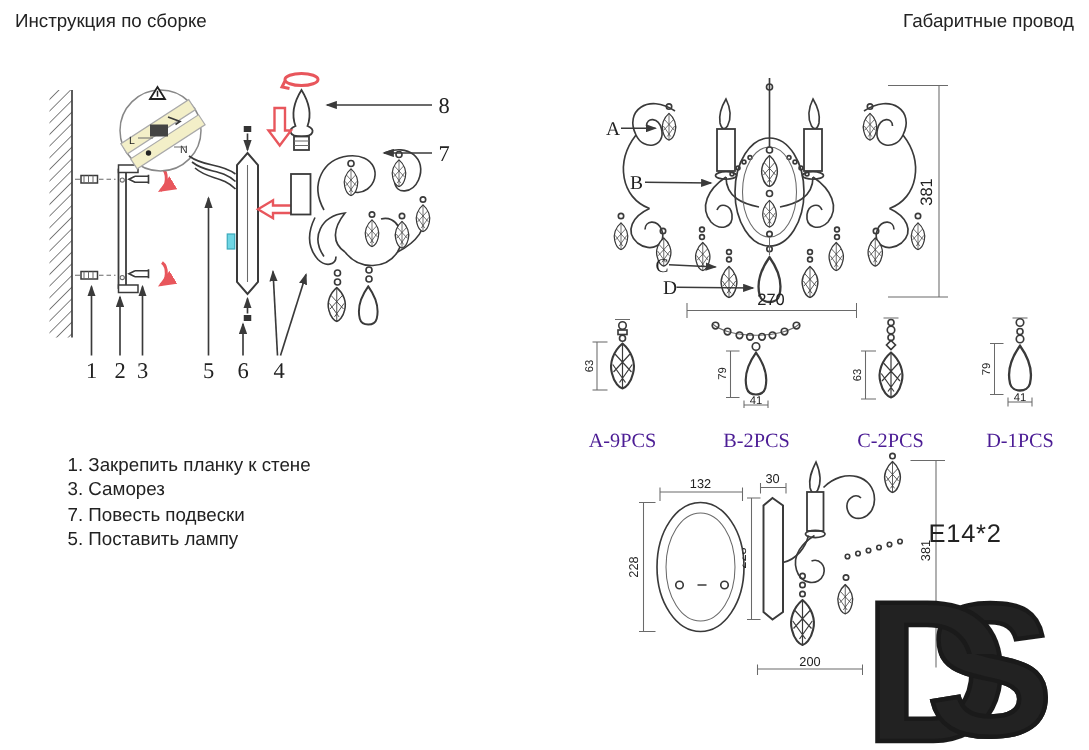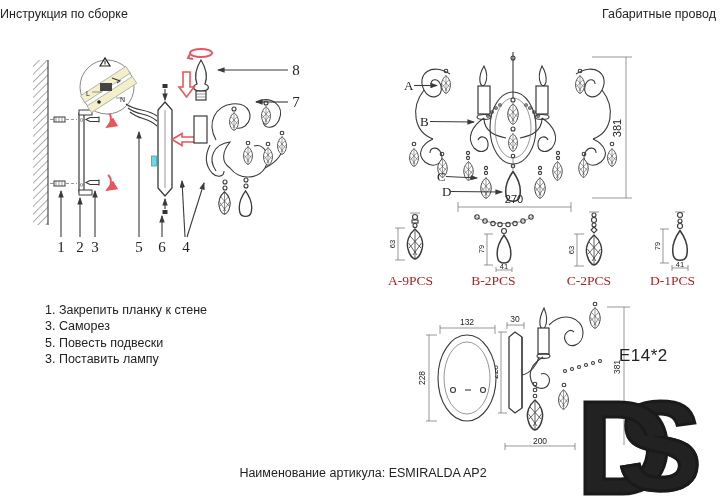--- a/index.html
+++ b/index.html
@@ -3,21 +3,21 @@
 <meta charset="utf-8">
 <style>
   html,body{margin:0;padding:0;background:#888;}
   #canvas{position:relative;width:726px;height:500px;background:#ffffff;overflow:hidden;
           font-family:"Liberation Sans", sans-serif;color:#1a1a1a;}
   .abs{position:absolute;}
   .title{font-size:12.5px;color:#222;}
   .steps{font-size:12.5px;line-height:16.4px;color:#222;}
   .article{font-size:12.5px;color:#222;width:726px;text-align:center;}
   .socket{font-size:17px;color:#222;letter-spacing:0.5px;}
-  .plabel{font-family:"Liberation Serif", serif;font-size:13.5px;color:#b91c1c;margin-top:1px;}
+  .plabel{font-family:"Liberation Serif", serif;font-size:13.5px;color:#4c1d95;text-align:center;margin-top:14px;}
   svg{display:block;}
   svg text{font-family:"Liberation Sans", sans-serif;fill:#222;}
   svg text.serif{font-family:"Liberation Serif", serif;}
   .ln{stroke:#3a3a3a;stroke-width:1.1;fill:none;}
   .thin{stroke:#6a6a6a;stroke-width:0.7;fill:none;}
   .red{stroke:#e8565c;fill:none;}
 </style>
 </head>
 <body>
 
@@ -37,21 +37,21 @@
       <symbol id="xtal-f" viewBox="0 0 20 32">
         <path d="M10,1 C16,6 19,14 17,21 C15.5,27.5 12,30.5 10,31 C8,30.5 4.5,27.5 3,21 C1,14 4,6 10,1 Z" fill="#fff" stroke="#3a3a3a" stroke-width="1.4"></path>
         <path d="M5,8 L16,20 M3.5,15 L12,27 M15,8 L4,20 M16.5,15 L8,27 M10,1 L10,31" stroke="#3a3a3a" stroke-width="0.8" fill="none"></path>
       </symbol>
       <symbol id="xtal-s" viewBox="0 0 20 32">
         <path d="M10,1 C15,8 18,16 16,24 C14.5,29.5 5.5,29.5 4,24 C2,16 5,8 10,1 Z" fill="#fff" stroke="#3a3a3a" stroke-width="1.4"></path>
       </symbol>
     </defs>
   </svg>
 
-  <div class="abs title" style="left:0;top:7px;">Инструкция по сборке</div>
+  <div class="abs title" style="left:10px;top:7px;">Инструкция по сборке</div>
   <div class="abs title" style="right:10px;top:7px;">Габаритные провод</div>
 
   <svg class="abs" style="left:20px;top:40px" width="300" height="225" viewBox="0 0 300 225">
 
     <g>
       <rect x="13" y="20" width="15" height="165" fill="url(#hatch)"></rect>
       <line x1="28" y1="20" x2="28" y2="185" class="ln"></line>
     </g>
 
     <g>
@@ -309,22 +309,22 @@
           <line x1="38" y1="55" x2="38" y2="61" class="thin"></line>
         <text x="30" y="57" text-anchor="middle" font-size="7.5">41</text>
       </svg>
       <div class="plabel">D-1PCS</div>
     </div>
   </div>
 
   <div class="abs steps" style="left:45px;top:302px;">
     <div>1. Закрепить планку к стене</div>
     <div>3. Саморез</div>
-    <div>5. Повесть подвески</div>
-    <div>3. Поставить лампу</div>
+    <div>7. Повесть подвески</div>
+    <div>5. Поставить лампу</div>
   </div>
 
   <svg class="abs" style="left:415px;top:298px" width="90" height="135" viewBox="0 0 90 135">
     <ellipse cx="52" cy="80" rx="29" ry="43" class="ln" stroke-width="1.4"></ellipse>
     <ellipse cx="52" cy="80" rx="23" ry="36" class="thin"></ellipse>
     <circle cx="38" cy="92" r="2.5" class="ln"></circle>
     <circle cx="68" cy="92" r="2.5" class="ln"></circle>
     <line x1="50" y1="92" x2="56" y2="92" class="ln"></line>
     <g font-size="8.5">
       <line x1="25" y1="30" x2="80" y2="30" class="thin"></line>
@@ -380,21 +380,20 @@
       <line x1="80" y1="148" x2="80" y2="155" class="thin"></line>
       <text x="45" y="149" text-anchor="middle">200</text>
       <line x1="129" y1="12" x2="129" y2="150" class="thin"></line>
       <line x1="112" y1="12" x2="135" y2="12" class="thin"></line>
       <text transform="rotate(-90 125 72)" x="125" y="72" text-anchor="middle">381</text>
     </g>
   </svg>
 
   <div class="abs socket" style="left:619px;top:346px;">E14*2</div>
 
-  <div class="abs article" style="left:0px;top:466px;">Наименование артикула: ESMIRALDA AP2</div>
 
   <svg class="abs" style="left:582px;top:378px" width="144" height="122" viewBox="0 0 144 122">
     <defs>
       <clipPath id="sclip">
           <rect x="0" y="58" width="144" height="64"></rect>
         </clipPath>
     </defs>
     <g font-family="'DejaVu Sans', sans-serif" font-weight="bold">
       <text x="36" y="112" font-size="126" fill="#74b6ec" stroke="#1a1a1a" stroke-width="3">S</text>
       <text x="-6" y="116" font-size="134" fill="#f2c45c" stroke="#1a1a1a" stroke-width="3">D</text>

